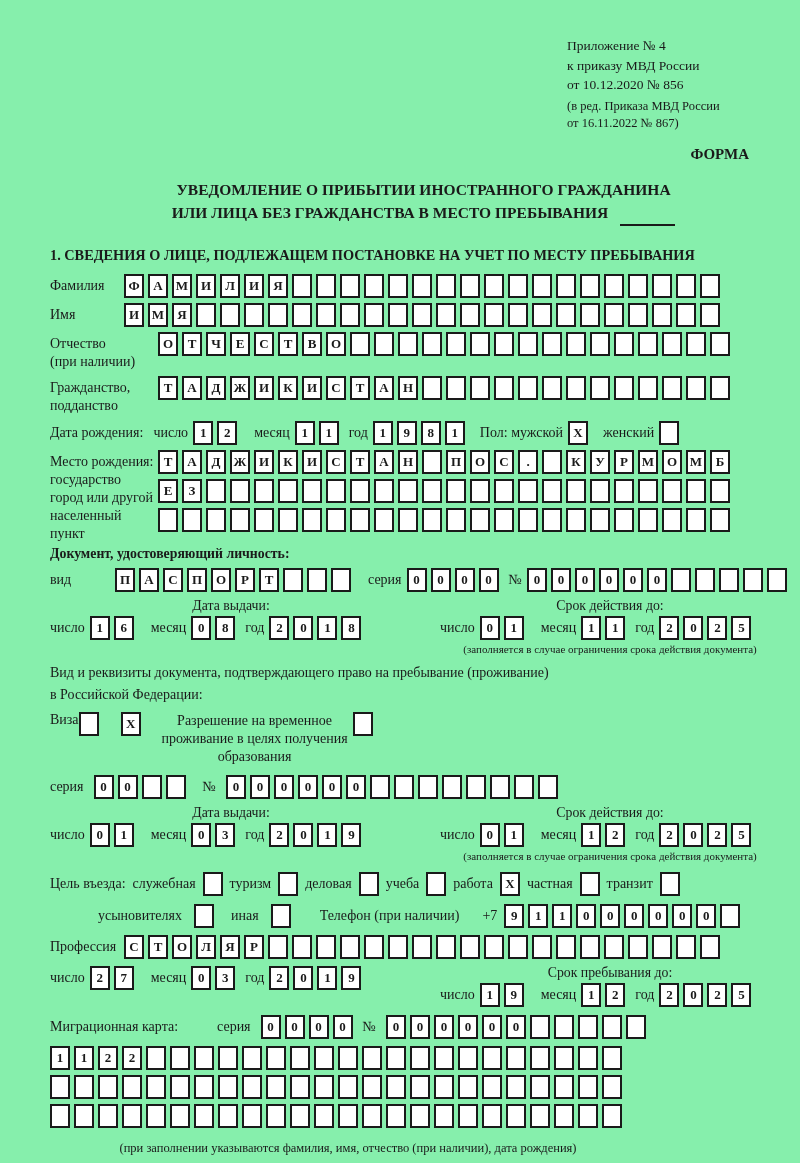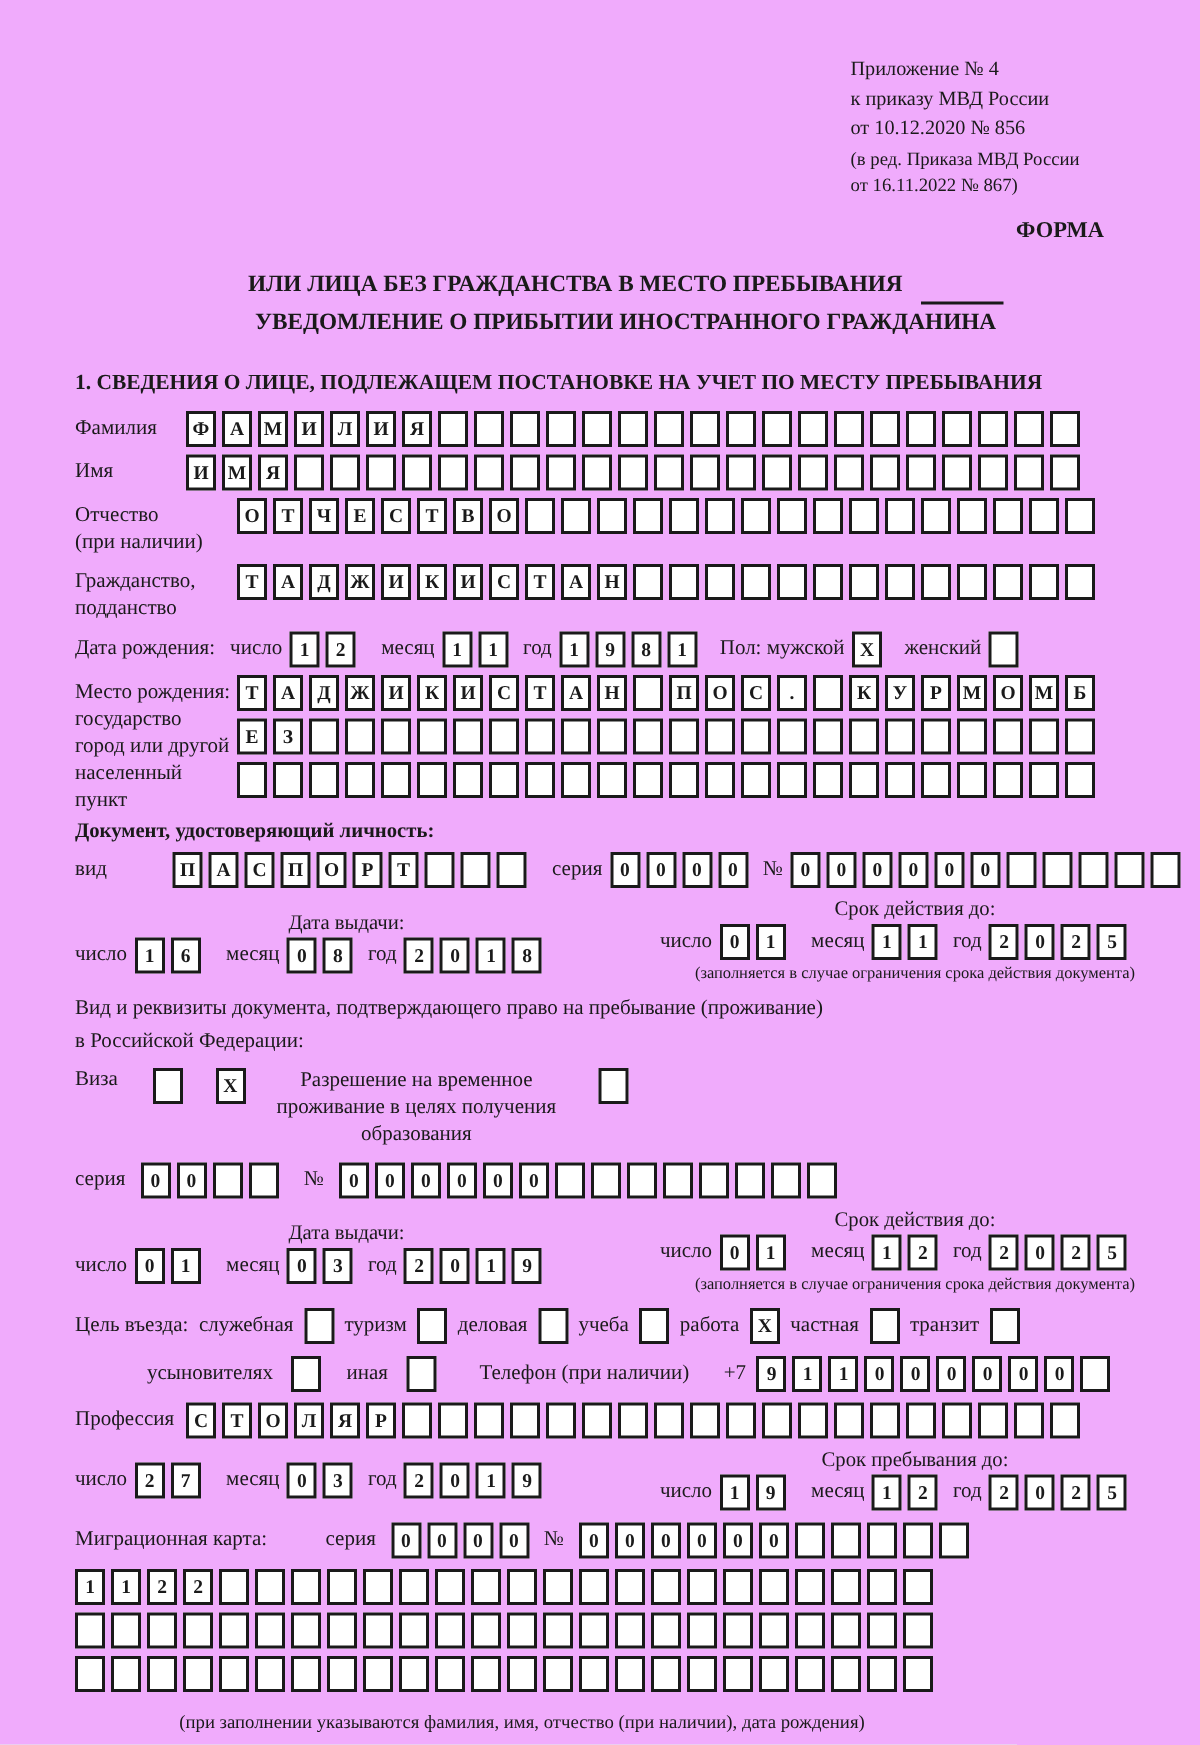--- a/index.html
+++ b/index.html
@@ -1,20 +1,20 @@
 <!DOCTYPE html>
 <html><head>
 <meta charset="utf-8">
 <style>
   html,body{margin:0;padding:0;background:#e8e8e8;}
   .page{
     width:800px;height:1163px;box-sizing:border-box;
-    margin:0 auto;background:#f0abfc;color:#1a1a1a;
+    margin:0 auto;background:#86efac;color:#1a1a1a;
     font-family:"Liberation Serif","DejaVu Serif",serif;
-    padding:36px 16px 0 50px;overflow:hidden;
+    padding:36px 3px 0 50px;overflow:hidden;
   }
   
   .ref{margin-left:517px;font-size:13.5px;line-height:1.45;}
   .ref .amend{font-size:12.5px;margin-top:3px;line-height:1.4;}
   .forma{font-weight:bold;font-size:15px;text-align:right;padding-right:48px;margin-top:13px;}
   .title{font-weight:bold;font-size:15.5px;text-align:center;margin-top:15px;line-height:1.5;}
   .uline{display:inline-block;width:55px;border-bottom:2.5px solid #1a1a1a;margin-left:12px;}
   .section{font-weight:bold;font-size:14.3px;margin-top:21px;}
   
   .frm{margin-top:10px;}
@@ -32,29 +32,29 @@
   .inrow{display:flex;align-items:center;font-size:14px;gap:5px;margin-top:6px;flex-wrap:nowrap;}
   .w{white-space:nowrap;}
   .gM{margin-left:12px;}
   .gS{margin-left:5px;}
   .gL{margin-left:10px;}
   .stack{display:flex;flex-direction:column;gap:5px;}
   .center-bold{font-weight:bold;font-size:13.8px;text-align:left;margin-top:3px;}
   
   .datecols{display:flex;margin-top:5px;}
   .dcol{display:flex;flex-direction:column;}
-  .dcol-l{width:362px;margin-right:28px;justify-content:center;}
+  .dcol-l{width:362px;margin-right:28px;}
   .dcol-r{width:340px;}
   .dhead{text-align:center;font-size:13.8px;line-height:17px;}
   .drow{display:flex;align-items:center;font-size:14px;gap:5px;margin-top:2px;}
   .fnote{font-size:11px;text-align:center;margin-top:2px;line-height:15px;white-space:nowrap;}
   .para{font-size:14px;line-height:20px;margin-top:6px;}
   
   .optrow{display:flex;align-items:flex-start;font-size:14px;margin-top:7px;}
-  .opt{display:flex;align-items:flex-start;gap:23px;}
+  .opt{display:flex;align-items:flex-start;gap:0;}
   .optc{text-align:center;line-height:18px;}
   .ow185{max-width:186px;}
   .ow200{max-width:196px;}
   .pursrow{display:flex;align-items:center;font-size:14px;margin-top:8px;gap:7px;}
   .note-center{font-size:12.5px;text-align:center;margin-top:8px;margin-left:110px;width:600px;}
 </style>
 </head>
 <body>
 
 <div class="page">
@@ -65,24 +65,24 @@
     <div>от 10.12.2020 № 856</div>
     <div class="amend">
       <div>(в ред. Приказа МВД России</div>
       <div>от 16.11.2022 № 867)</div>
     </div>
   </div>
 
   <div class="forma">ФОРМА</div>
 
   <div class="title">
+    <div>УВЕДОМЛЕНИЕ О ПРИБЫТИИ ИНОСТРАННОГО ГРАЖДАНИНА</div>
     <div>
       <span>ИЛИ ЛИЦА БЕЗ ГРАЖДАНСТВА В МЕСТО ПРЕБЫВАНИЯ</span><span class="uline">&nbsp;</span>
     </div>
-    <div>УВЕДОМЛЕНИЕ О ПРИБЫТИИ ИНОСТРАННОГО ГРАЖДАНИНА</div>
   </div>
 
   <div class="section">1. СВЕДЕНИЯ О ЛИЦЕ, ПОДЛЕЖАЩЕМ ПОСТАНОВКЕ НА УЧЕТ ПО МЕСТУ ПРЕБЫВАНИЯ</div>
 
   <div class="frm">
 
     <div class="row">
       <div class="lbl lw74">Фамилия</div>
       <div class="cells">
           <span class="cell">Ф</span>

